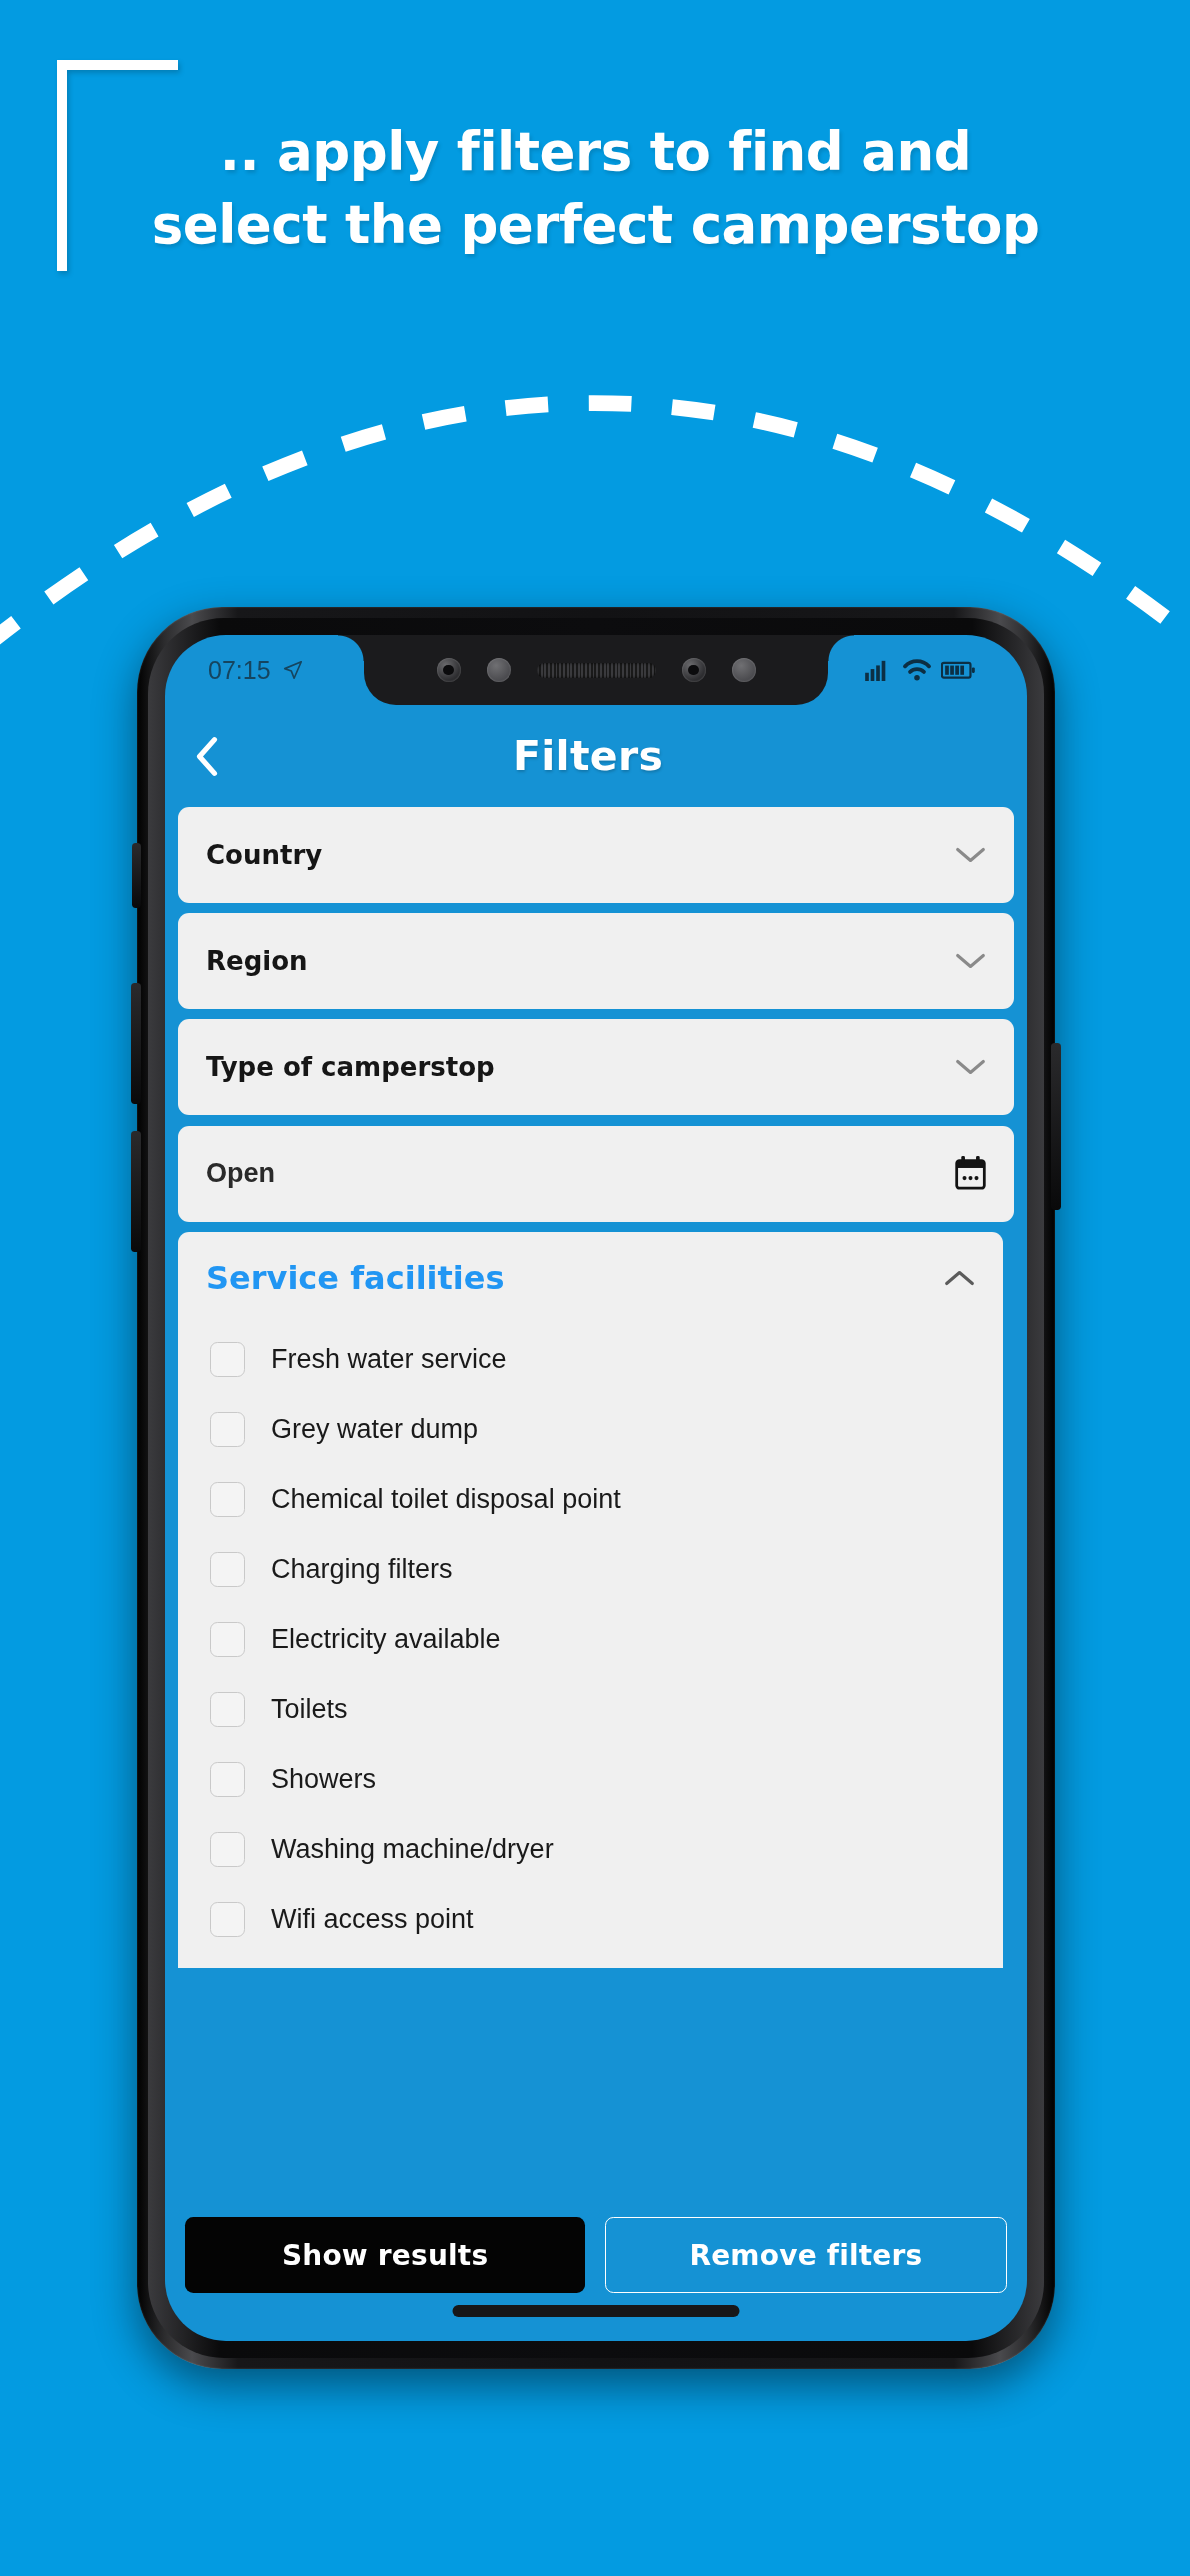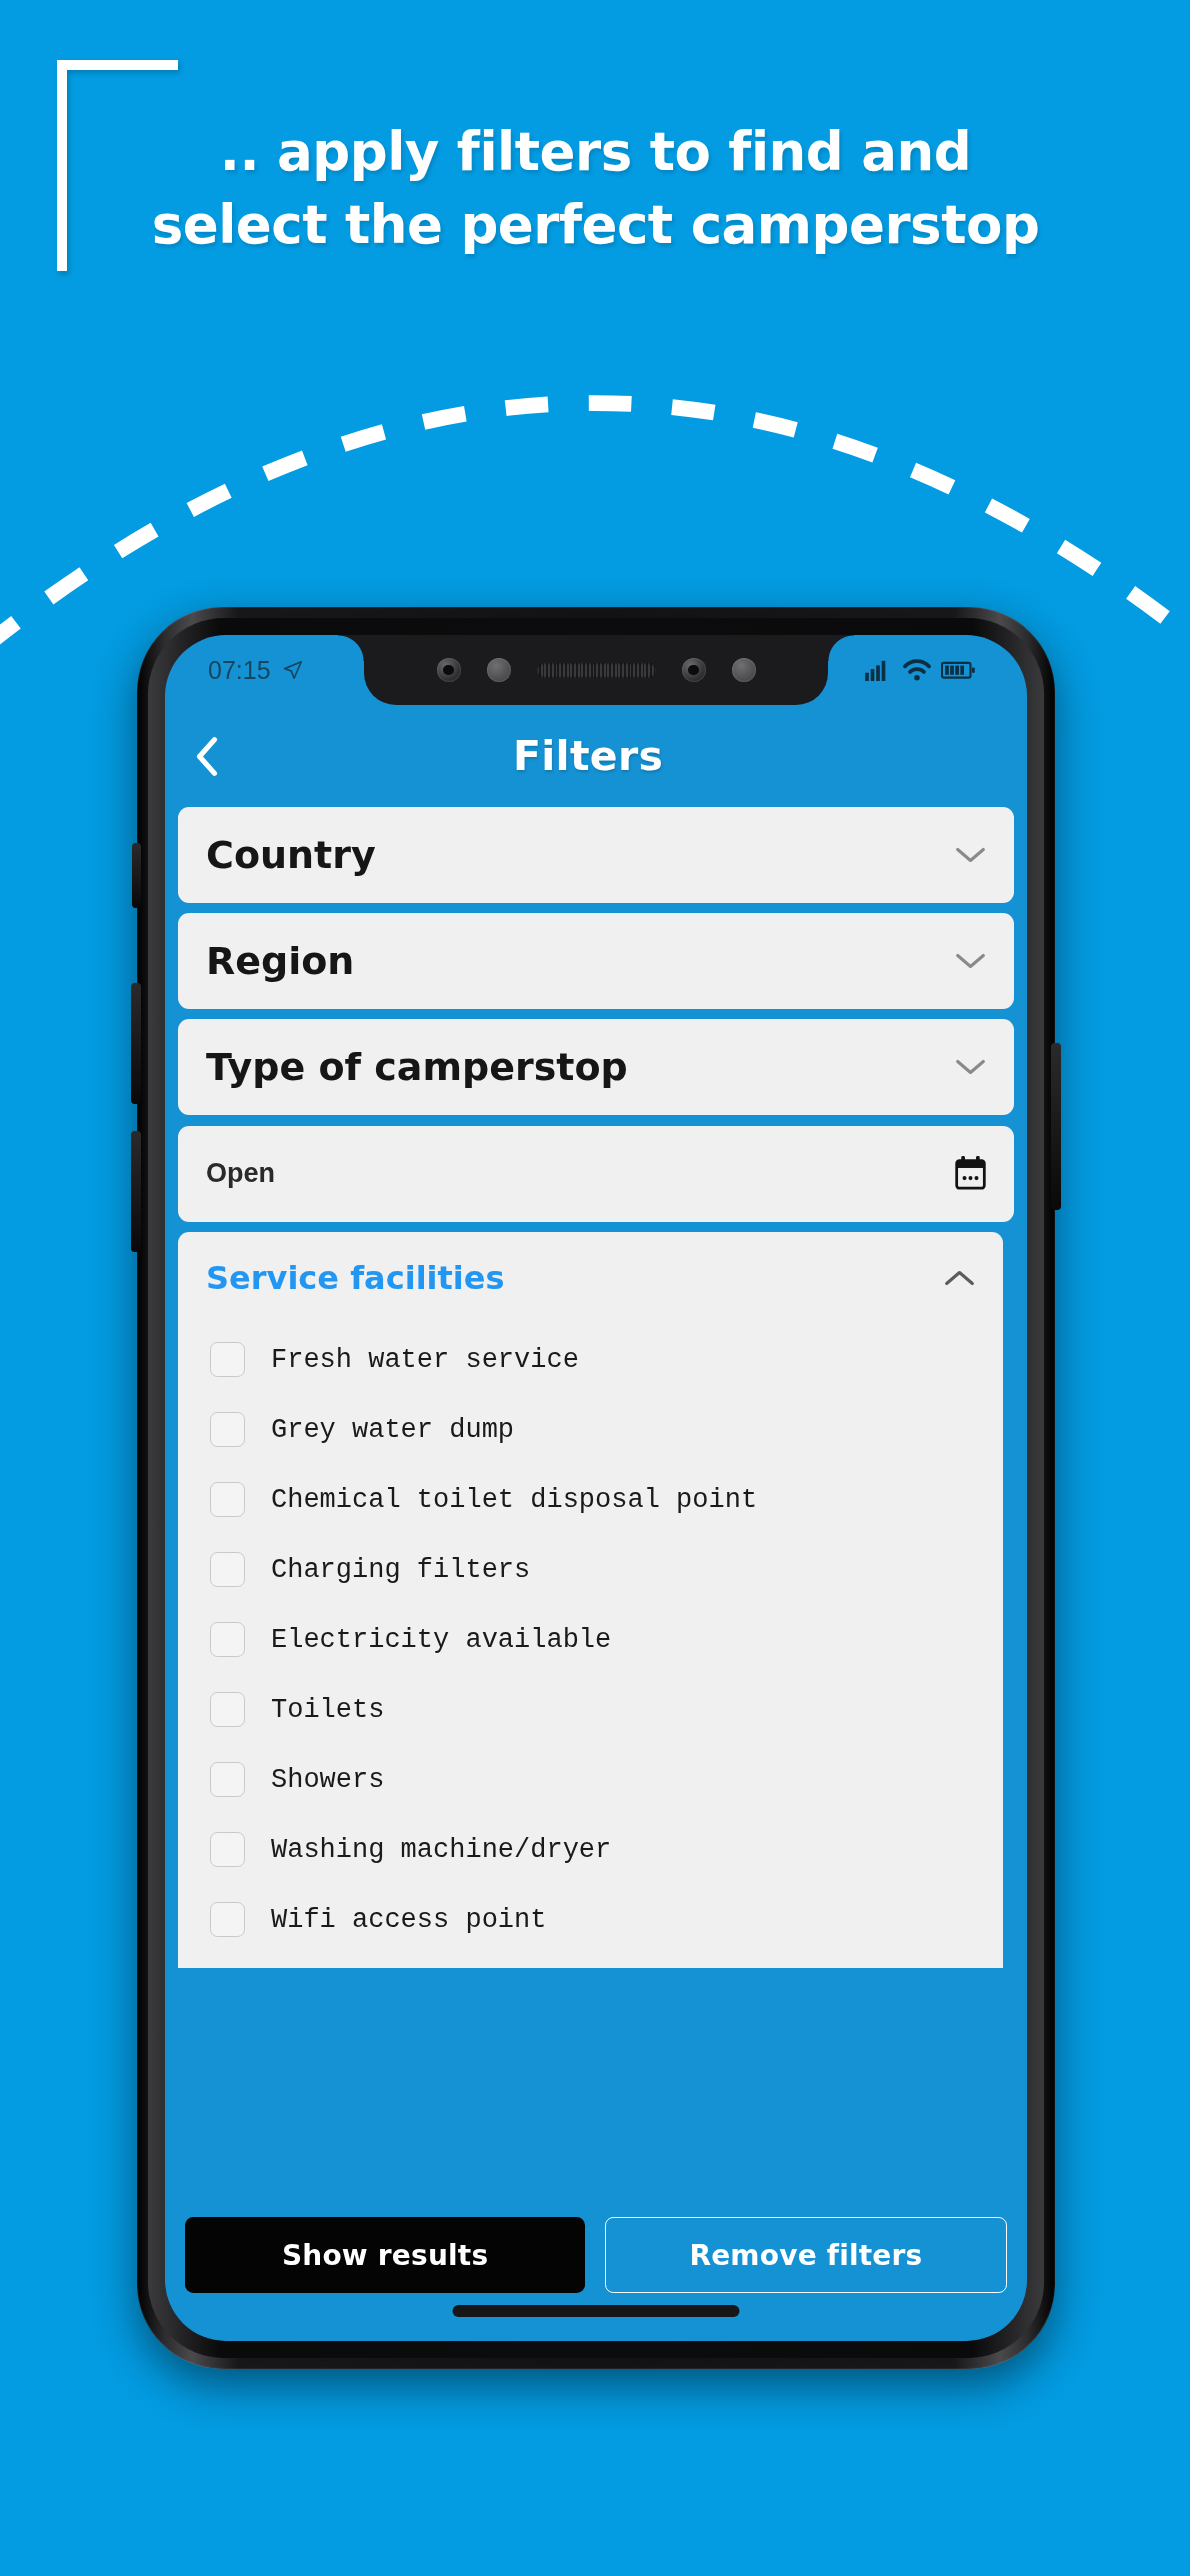--- a/index.html
+++ b/index.html
@@ -113,21 +113,21 @@
   .content { position:absolute; top:172px; left:0; right:0; bottom:0; }
 
   .field {
     margin:0 13px 10.2px 13px;
     background:#f0f0f0; border-radius:11px;
     height:96px; display:flex; align-items:center;
     padding:0 26px 0 28px;
   }
   .field-label {
     flex:1; font-family:"DejaVu Sans", sans-serif;
-    font-weight:700; font-size:38px; color:#161616;
+    font-weight:700; font-size:26px; color:#161616;
   }
   .field-label.light { font-weight:700; font-size:27px; color:#2a2a2a; font-family:"Liberation Sans", sans-serif; }
 
   .panel {
     margin:0 24px 0 13px;
     background:#f0f0f0;
     border-top-left-radius:11px; border-top-right-radius:11px;
     padding:0 0 0 0;
   }
   .panel-head {
@@ -139,21 +139,21 @@
   }
   .check-list { padding:0 0 13px 0; }
   .check-row {
     display:flex; align-items:center; gap:26px;
     height:70px; padding:0 28px 0 32px;
   }
   .cbox {
     width:35px; height:35px; min-width:35px;
     border:1.9px solid #c9c9c9; border-radius:7.4px; background:#f4f4f4;
   }
-  .crow-label { font-size:27px; color:#1a1a1a; font-family:Liberation Mono, monospace; }
+  .crow-label { font-size:27px; color:#1a1a1a; font-family:Liberation Sans, sans-serif; }
 
   .footer {
     position:absolute; left:0; right:0; bottom:0; height:139px;
     display:flex; align-items:flex-start; gap:20.4px; padding:15px 20.4px 0 20.4px;
   }
   .btn {
     flex:1; height:76px; border-radius:8.3px;
     display:flex; align-items:center; justify-content:center;
     font-family:"DejaVu Sans", sans-serif; font-weight:700; font-size:28px;
     color:#ffffff; letter-spacing:0.2px;

